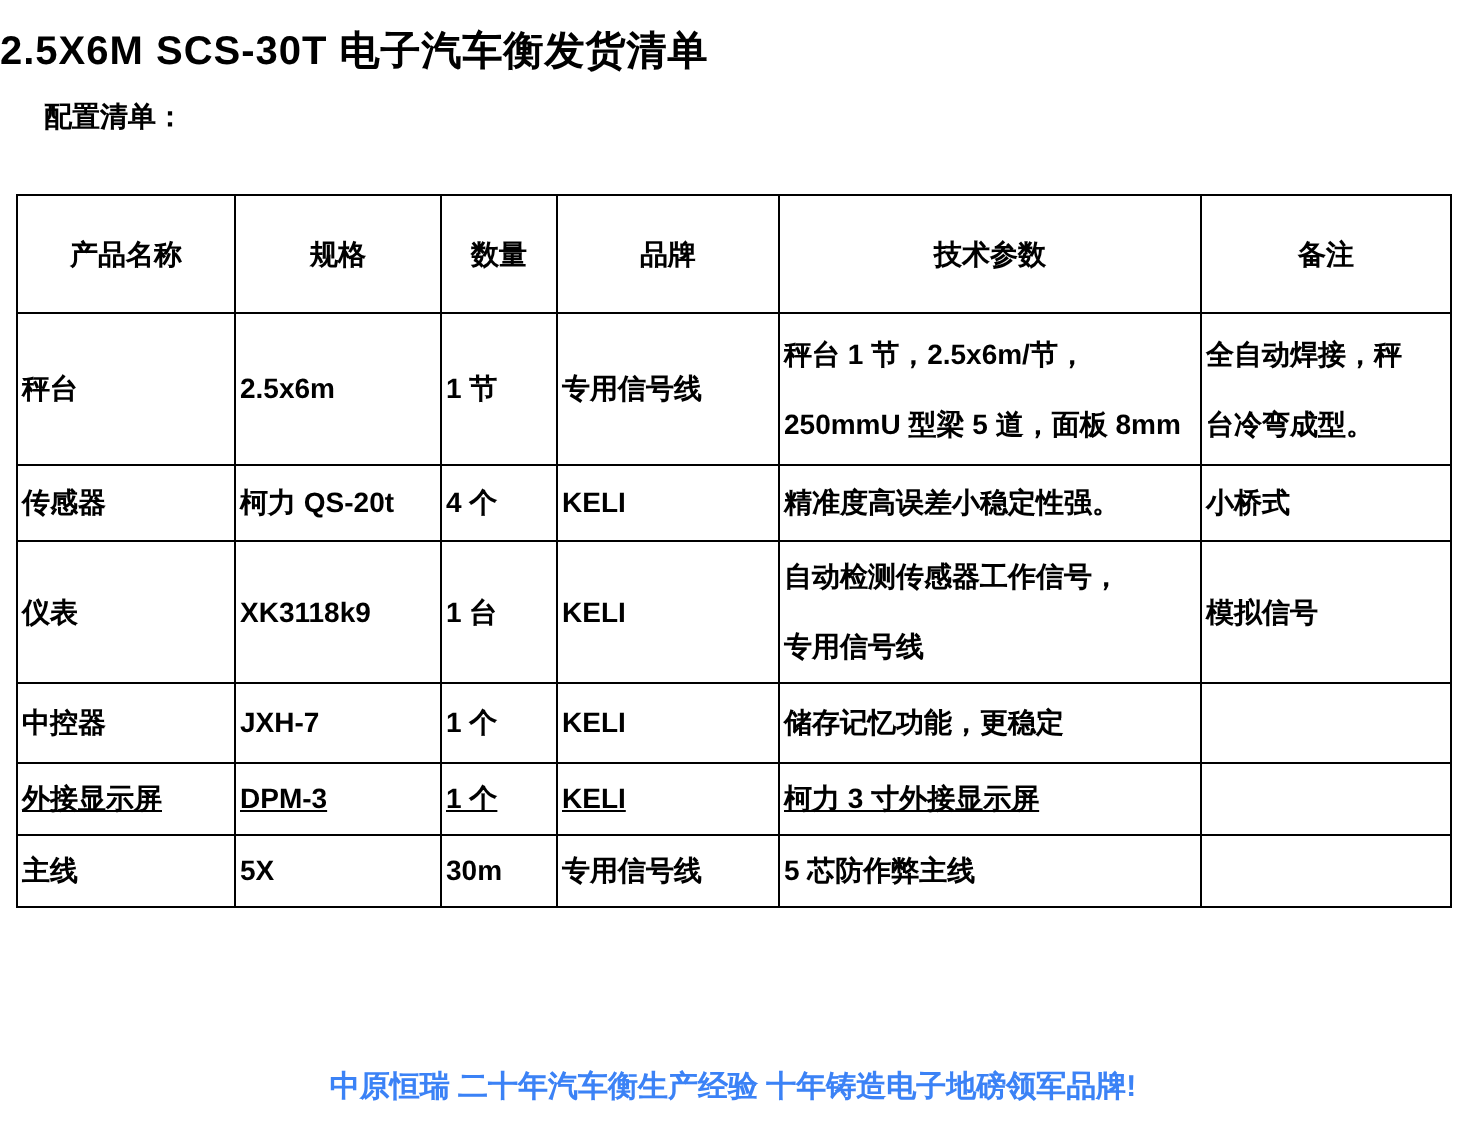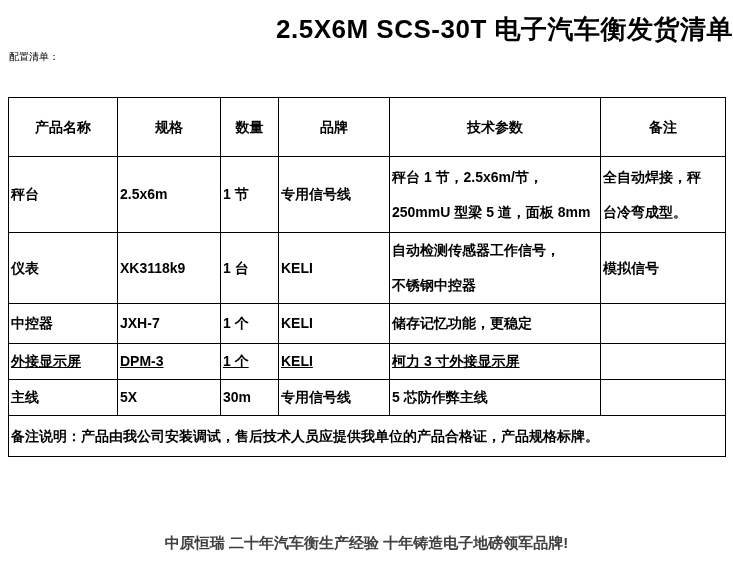--- a/index.html
+++ b/index.html
@@ -8,31 +8,31 @@
     background: #ffffff;
     position: relative;
     font-family: "Liberation Sans", sans-serif;
     color: #000000;
     overflow: hidden;
   }
   .doc-title {
     position: absolute;
     top: 12px; left: 0;
     width: 733px;
-    text-align: right;
-    font-size: 26px;
+    text-align: left;
+    font-size: 20px;
     font-weight: bold;
     letter-spacing: 0.5px;
     white-space: nowrap;
   }
   .subtitle {
     position: absolute;
-    top: 50px; left: 9px;
-    font-size: 10px;
-    font-weight: normal;
+    top: 50px; left: 22px;
+    font-size: 14px;
+    font-weight: bold;
   }
   table.config-table {
     position: absolute;
     top: 97px; left: 8px;
     width: 717px;
     border-collapse: collapse;
     table-layout: fixed;
   }
   table.config-table th,
   table.config-table td {
@@ -59,21 +59,21 @@
     line-height: 1.6;
     white-space: normal;
   }
   .footer-slogan {
     position: absolute;
     top: 534px; left: 0;
     width: 733px;
     text-align: center;
     font-size: 15px;
     font-weight: bold;
-    color: #404040;
+    color: #3b82f6;
     white-space: nowrap;
   }
 </style>
 </head>
 <body>
 
 <div class="doc-title">2.5X6M SCS-30T 电子汽车衡发货清单</div>
 <div class="subtitle">配置清单：</div>
 
 <table class="config-table">
@@ -99,27 +99,35 @@
     <tr class="row-0">
       <td>秤台</td>
       <td>2.5x6m</td>
       <td>1 节</td>
       <td>专用信号线</td>
       <td>秤台 1 节，2.5x6m/节，
 250mmU 型梁 5 道，面板 8mm</td>
       <td>全自动焊接，秤
 台冷弯成型。</td>
     </tr>
+    <tr class="row-1">
+      <td>传感器</td>
+      <td>柯力 QS-20t</td>
+      <td>4 个</td>
+      <td>KELI</td>
+      <td>精准度高误差小稳定性强。</td>
+      <td>小桥式</td>
+    </tr>
     <tr class="row-2">
       <td>仪表</td>
       <td>XK3118k9</td>
       <td>1 台</td>
       <td>KELI</td>
       <td>自动检测传感器工作信号，
-不锈钢中控器</td>
+专用信号线</td>
       <td>模拟信号</td>
     </tr>
     <tr class="row-3">
       <td>中控器</td>
       <td>JXH-7</td>
       <td>1 个</td>
       <td>KELI</td>
       <td>储存记忆功能，更稳定</td>
       <td></td>
     </tr>
@@ -132,19 +140,16 @@
       <td></td>
     </tr>
     <tr class="row-5">
       <td>主线</td>
       <td>5X</td>
       <td>30m</td>
       <td>专用信号线</td>
       <td>5 芯防作弊主线</td>
       <td></td>
     </tr>
-    <tr class="row-remark">
-      <td class="remark-cell" colspan="6">备注说明：产品由我公司安装调试，售后技术人员应提供我单位的产品合格证，产品规格标牌。</td>
-    </tr>
   </tbody>
 </table>
 
 <div class="footer-slogan">中原恒瑞 二十年汽车衡生产经验 十年铸造电子地磅领军品牌!</div>
 
 </body></html>

